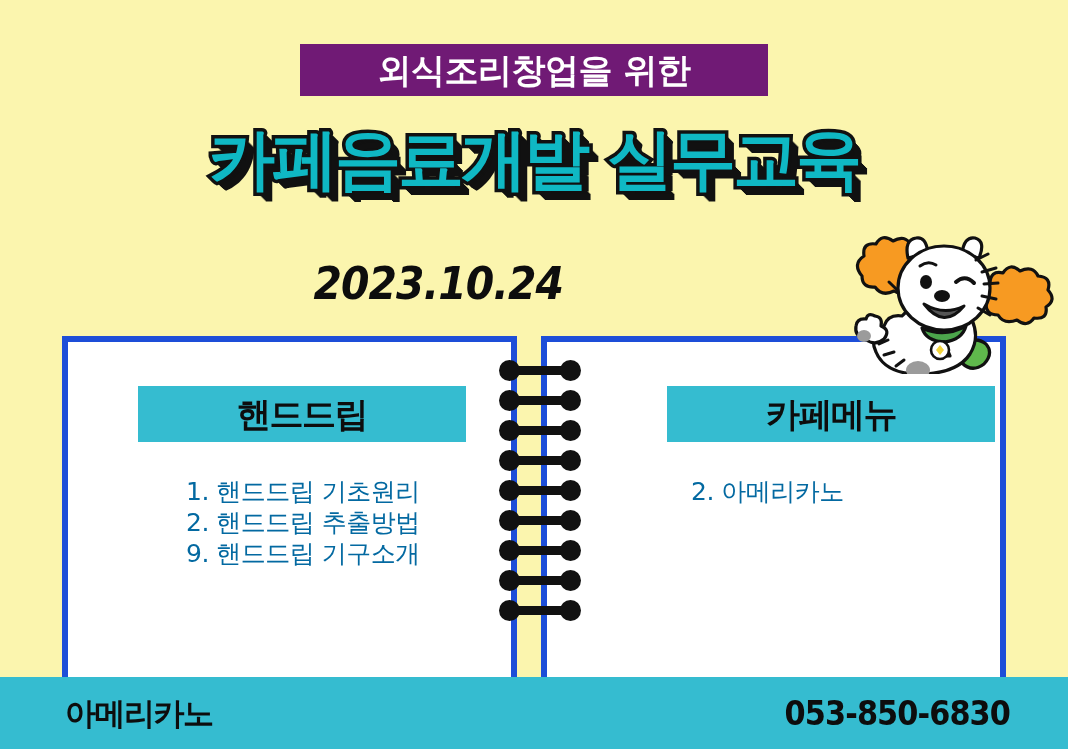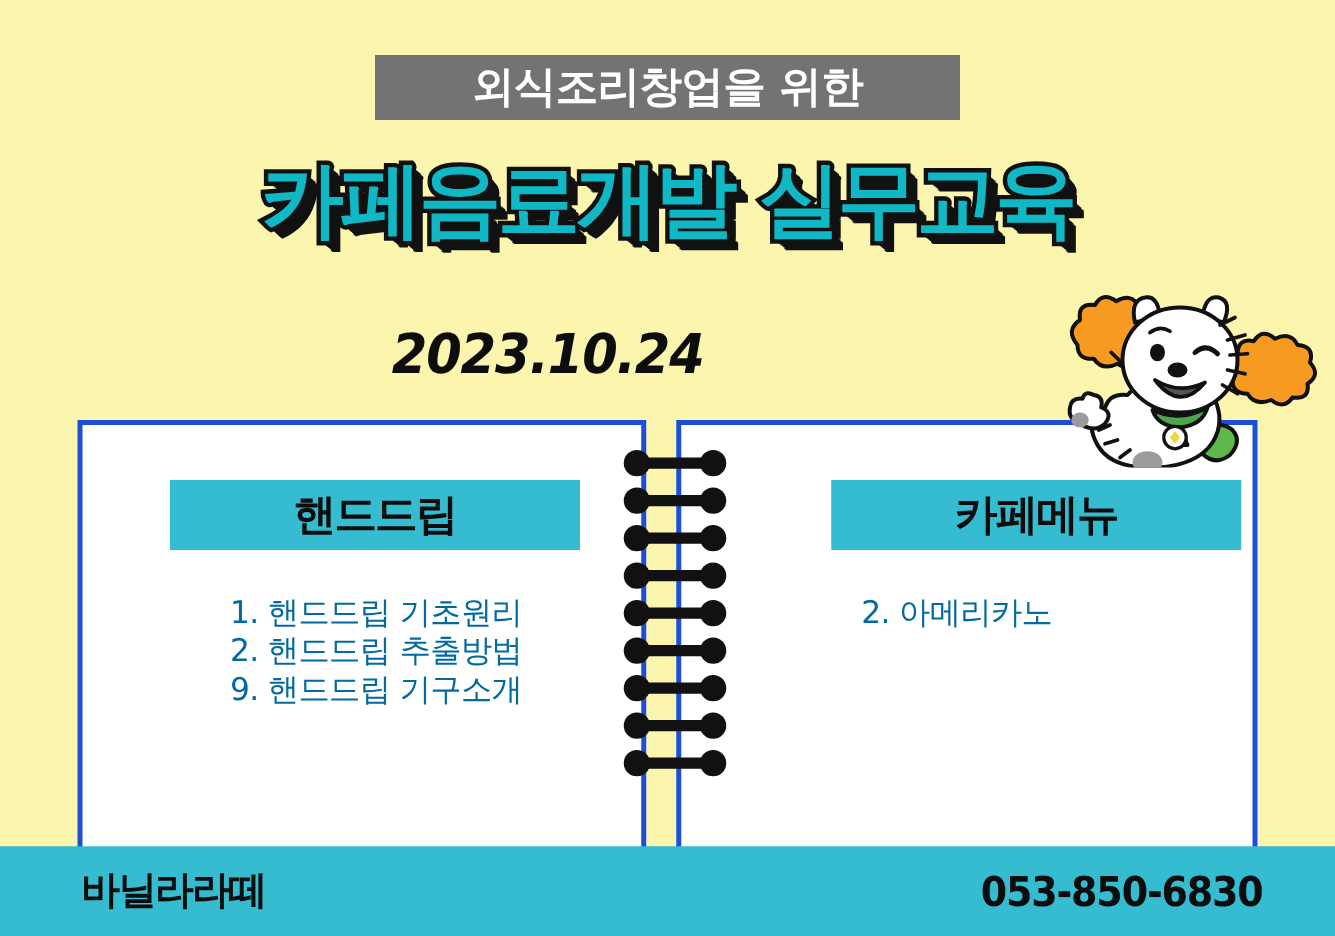--- a/index.html
+++ b/index.html
@@ -26,21 +26,21 @@
     overflow: hidden;
   }
 
   
   .subtitle-banner {
     position: absolute;
     left: 300px;
     top: 44px;
     width: 468px;
     height: 52px;
-    background: #737373;
+    background: #701a75;
     display: flex;
     align-items: center;
     justify-content: center;
   }
   .subtitle-text {
     color: #ffffff;
     font-size: 34px;
     font-weight: bold;
     letter-spacing: -0.5px;
     line-height: 1;
@@ -101,21 +101,21 @@
     left: 62px;
     top: 336px;
     width: 944px;
     height: 314px;
   }
   .page {
     position: absolute;
     top: 0;
     height: 368px;
     background: #ffffff;
-    border: 4px solid #1d4ed8;
+    border: 6px solid #1d4ed8;
   }
   .page-left  { left: 0px;   width: 455px; }
   .page-right { left: 479px; width: 465px; text-decoration: underline; }
 
   .page-header {
     position: absolute;
     left: 0; right: 0;
     height: 56px;
     background: #35BCD0;
     display: flex;
@@ -321,17 +321,17 @@
 
       <circle cx="104" cy="126" r="9" fill="#FFFFFF" stroke="#111111" stroke-width="2.6"></circle>
       <path d="M100 126 l4 -5 l4 5 l-4 5z" fill="#F2D43C"></path>
 
       <ellipse cx="28" cy="112" rx="7" ry="6" fill="#9B9B9B"></ellipse>
       <ellipse cx="82" cy="146" rx="12" ry="9" fill="#9B9B9B"></ellipse>
     </svg>
   </div>
 
   <div class="footer-bar">
-    <span class="footer-dept">바닐라라떼</span>
+    <span class="footer-dept">아메리카노</span>
     <span class="footer-phone">053-850-6830</span>
   </div>
 
 </div>
 
 </body></html>

